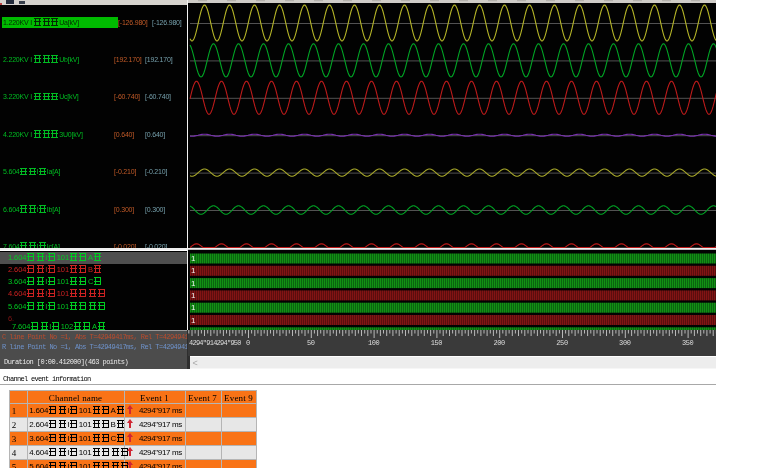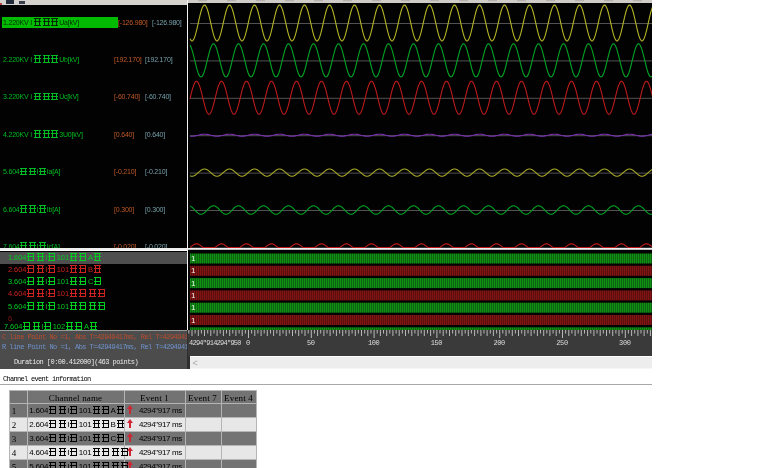--- a/index.html
+++ b/index.html
@@ -1,14 +1,14 @@
 <!DOCTYPE html>
 <html><head><meta charset="utf-8"><style>
 html,body{margin:0;padding:0;background:#fff}
-#root{position:relative;width:652px;height:468px;overflow:hidden;font-family:"Liberation Sans",sans-serif;background:#fff}
+#root{position:relative;width:716px;height:468px;overflow:hidden;font-family:"Liberation Sans",sans-serif;background:#fff}
 .lbl{position:absolute;font-size:7px;letter-spacing:-0.2px;white-space:nowrap;line-height:9px}
 .c{display:inline-block;width:7px;height:7.5px;margin:0 0.75px;vertical-align:-1px;background:
  linear-gradient(currentColor,currentColor) 0px 0px/7px 1px no-repeat,
  linear-gradient(currentColor,currentColor) 0px 3px/7px 1px no-repeat,
  linear-gradient(currentColor,currentColor) 0px 6.5px/7px 1px no-repeat,
  linear-gradient(currentColor,currentColor) 1px 0px/1px 8px no-repeat,
  linear-gradient(currentColor,currentColor) 5px 0px/1px 8px no-repeat}
 .d{display:inline-block;width:7.5px;height:8px;margin:0 1px;vertical-align:-1px;background:
  linear-gradient(currentColor,currentColor) 0px 0px/7px 1px no-repeat,
  linear-gradient(currentColor,currentColor) 0px 3.5px/7px 1px no-repeat,
@@ -52,26 +52,26 @@
  </div>
  <div style="position:absolute;left:0;top:248px;width:188px;height:1.8px;background:#eeeeee"></div>
  <div style="position:absolute;left:0;top:250.5px;width:187px;height:79.5px;background:#020202;overflow:hidden">
 <div style="position:absolute;left:0;top:1.5px;width:187px;height:12px;background:#4f4f4f"></div>
 <div class="dl" style="left:8px;top:2.0px;color:#00cc22;opacity:1.0">1.604<i class="d"></i><i class="d"></i>I<i class="d"></i>101<i class="d"></i><i class="d"></i>A<i class="d"></i></div>
 <div class="dl" style="left:8px;top:14.3px;color:#cc2222;opacity:1.0">2.604<i class="d"></i><i class="d"></i>I<i class="d"></i>101<i class="d"></i><i class="d"></i>B<i class="d"></i></div>
 <div class="dl" style="left:8px;top:26.6px;color:#00cc22;opacity:1.0">3.604<i class="d"></i><i class="d"></i>I<i class="d"></i>101<i class="d"></i><i class="d"></i>C<i class="d"></i></div>
 <div class="dl" style="left:8px;top:38.9px;color:#cc2222;opacity:1.0">4.604<i class="d"></i><i class="d"></i>I<i class="d"></i>101<i class="d"></i><i class="d"></i><i class="d"></i><i class="d"></i></div>
 <div class="dl" style="left:8px;top:51.2px;color:#00cc22;opacity:1.0">5.604<i class="d"></i><i class="d"></i>I<i class="d"></i>101<i class="d"></i><i class="d"></i><i class="d"></i><i class="d"></i></div>
 <div class="dl" style="left:8px;top:63.5px;color:#a01b1b;opacity:0.8">6.</div>
-<div class="dl" style="left:4px;top:71.8px;color:#00cc22;opacity:1.0">7.604<i class="d"></i><i class="d"></i>I<i class="d"></i>102<i class="d"></i><i class="d"></i>A<i class="d"></i></div>
+<div class="dl" style="left:12px;top:71.8px;color:#00cc22;opacity:1.0">7.604<i class="d"></i><i class="d"></i>I<i class="d"></i>102<i class="d"></i><i class="d"></i>A<i class="d"></i></div>
  </div>
  <div style="position:absolute;left:0;top:330px;width:187px;height:38px;background:#4c4c4c;border-top:1px solid #999;overflow:hidden">
    <div class="st" style="left:2px;top:2px;color:#bd4c2c">C line  Point No =1, Abs T=42949417ms,  Rel T=42949417ms</div>
    <div class="st" style="left:2px;top:12px;color:#6e93cc">R line  Point No =1, Abs T=42949417ms,  Rel T=42949417ms</div>
-   <div class="st" style="left:14px;top:27px;color:#e8e8e8">Duration [0:00.412000](463 points)</div>
+   <div class="st" style="left:4px;top:27px;color:#e8e8e8">Duration [0:00.412000](463 points)</div>
  </div>
  <div style="position:absolute;left:187px;top:0;width:3px;height:330px;background:#f2f2f2"></div>
  <div style="position:absolute;left:187px;top:330px;width:3px;height:39px;background:#2e2e2e"></div>
 <svg id="wv" width="576" height="369" style="position:absolute;left:188px;top:0">
 <rect x="0" y="0" width="576" height="330" fill="#020202"></rect>
 <rect x="0" y="0" width="576" height="3" fill="#cfccc7"></rect>
 <rect x="10" y="0" width="9" height="1.2" fill="#b4b1ac"></rect>
 <rect x="39" y="0" width="9" height="1.2" fill="#b4b1ac"></rect>
 <rect x="68" y="0" width="9" height="1.2" fill="#b4b1ac"></rect>
 <rect x="97" y="0" width="9" height="1.2" fill="#b4b1ac"></rect>
@@ -323,40 +323,40 @@
 <text x="311.2" y="345" text-anchor="middle" font-family="Liberation Mono" font-size="7" fill="#dedede" letter-spacing="-0.4">200</text>
 <text x="374.0" y="345" text-anchor="middle" font-family="Liberation Mono" font-size="7" fill="#dedede" letter-spacing="-0.4">250</text>
 <text x="436.8" y="345" text-anchor="middle" font-family="Liberation Mono" font-size="7" fill="#dedede" letter-spacing="-0.4">300</text>
 <text x="499.6" y="345" text-anchor="middle" font-family="Liberation Mono" font-size="7" fill="#dedede" letter-spacing="-0.4">350</text>
 <text x="562.4" y="345" text-anchor="middle" font-family="Liberation Mono" font-size="7" fill="#dedede" letter-spacing="-0.4">400</text>
 <rect x="2" y="357" width="576" height="11.5" fill="#ededed"></rect>
 <text x="4.5" y="365.5" font-family="Liberation Sans" font-size="9" fill="#a8a8a8">&lt;</text>
 </svg>
  <div class="st" style="left:3px;top:375px;color:#000;font-size:7px;letter-spacing:-0.7px">Channel event information</div>
  <div style="position:absolute;left:0;top:383.5px;width:764px;height:1px;background:#a8a8a8"></div>
-<div style="position:absolute;left:8.5px;top:389.5px;width:248.7px;height:78.5px;overflow:hidden;background:#737373">
+<div style="position:absolute;left:8.5px;top:389.5px;width:248.7px;height:78.5px;overflow:hidden;background:#f97316">
 <div style="position:absolute;left:0;top:27px;width:100%;height:14px;background:#e7e7e7"></div>
 <div style="position:absolute;left:0;top:55px;width:100%;height:14px;background:#e7e7e7"></div>
 <div style="position:absolute;left:0;top:0px;width:100%;height:1px;background:#b5b5b5"></div>
 <div style="position:absolute;left:0;top:13px;width:100%;height:1px;background:#b5b5b5"></div>
 <div style="position:absolute;left:0;top:27px;width:100%;height:1px;background:#b5b5b5"></div>
 <div style="position:absolute;left:0;top:41px;width:100%;height:1px;background:#b5b5b5"></div>
 <div style="position:absolute;left:0;top:55px;width:100%;height:1px;background:#b5b5b5"></div>
 <div style="position:absolute;left:0;top:69px;width:100%;height:1px;background:#b5b5b5"></div>
 
 <div style="position:absolute;left:0px;top:0;width:1px;height:100%;background:#b5b5b5"></div>
 <div style="position:absolute;left:18.2px;top:0;width:1px;height:100%;background:#b5b5b5"></div>
 <div style="position:absolute;left:115.1px;top:0;width:1px;height:100%;background:#b5b5b5"></div>
 <div style="position:absolute;left:176.3px;top:0;width:1px;height:100%;background:#b5b5b5"></div>
 <div style="position:absolute;left:212.1px;top:0;width:1px;height:100%;background:#b5b5b5"></div>
 <div style="position:absolute;left:247.5px;top:0;width:1px;height:100%;background:#b5b5b5"></div>
 <div class="tc" style="left:67px;top:3px">Channel name</div>
 <div class="tc" style="left:146px;top:3px">Event 1</div>
 <div class="tc" style="left:194px;top:3px">Event 7</div>
-<div class="tc" style="left:230px;top:3px">Event 4</div>
+<div class="tc" style="left:230px;top:3px">Event 9</div>
 <div class="tc" style="left:5.5px;top:16px">1</div>
 <div class="tl" style="left:20.7px;top:16px">1.604<i class="d"></i><i class="d"></i>I<i class="d"></i>101<i class="d"></i><i class="d"></i>A<i class="d"></i></div>
 <div style="position:absolute;left:118.3px;top:15.5px;width:0;height:0;border-left:3.2px solid transparent;border-right:3.2px solid transparent;border-bottom:4.5px solid #cf2633"></div>
 <div style="position:absolute;left:120.4px;top:19.5px;width:2.4px;height:5px;background:#cf2633"></div>
 <div class="tl" style="left:130.4px;top:16px;letter-spacing:-0.35px">4294"917 ms</div>
 <div class="tc" style="left:5.5px;top:30px">2</div>
 <div class="tl" style="left:20.7px;top:30px">2.604<i class="d"></i><i class="d"></i>I<i class="d"></i>101<i class="d"></i><i class="d"></i>B<i class="d"></i></div>
 <div style="position:absolute;left:118.3px;top:29.5px;width:0;height:0;border-left:3.2px solid transparent;border-right:3.2px solid transparent;border-bottom:4.5px solid #cf2633"></div>
 <div style="position:absolute;left:120.4px;top:33.5px;width:2.4px;height:5px;background:#cf2633"></div>
 <div class="tl" style="left:130.4px;top:30px;letter-spacing:-0.35px">4294"917 ms</div>

